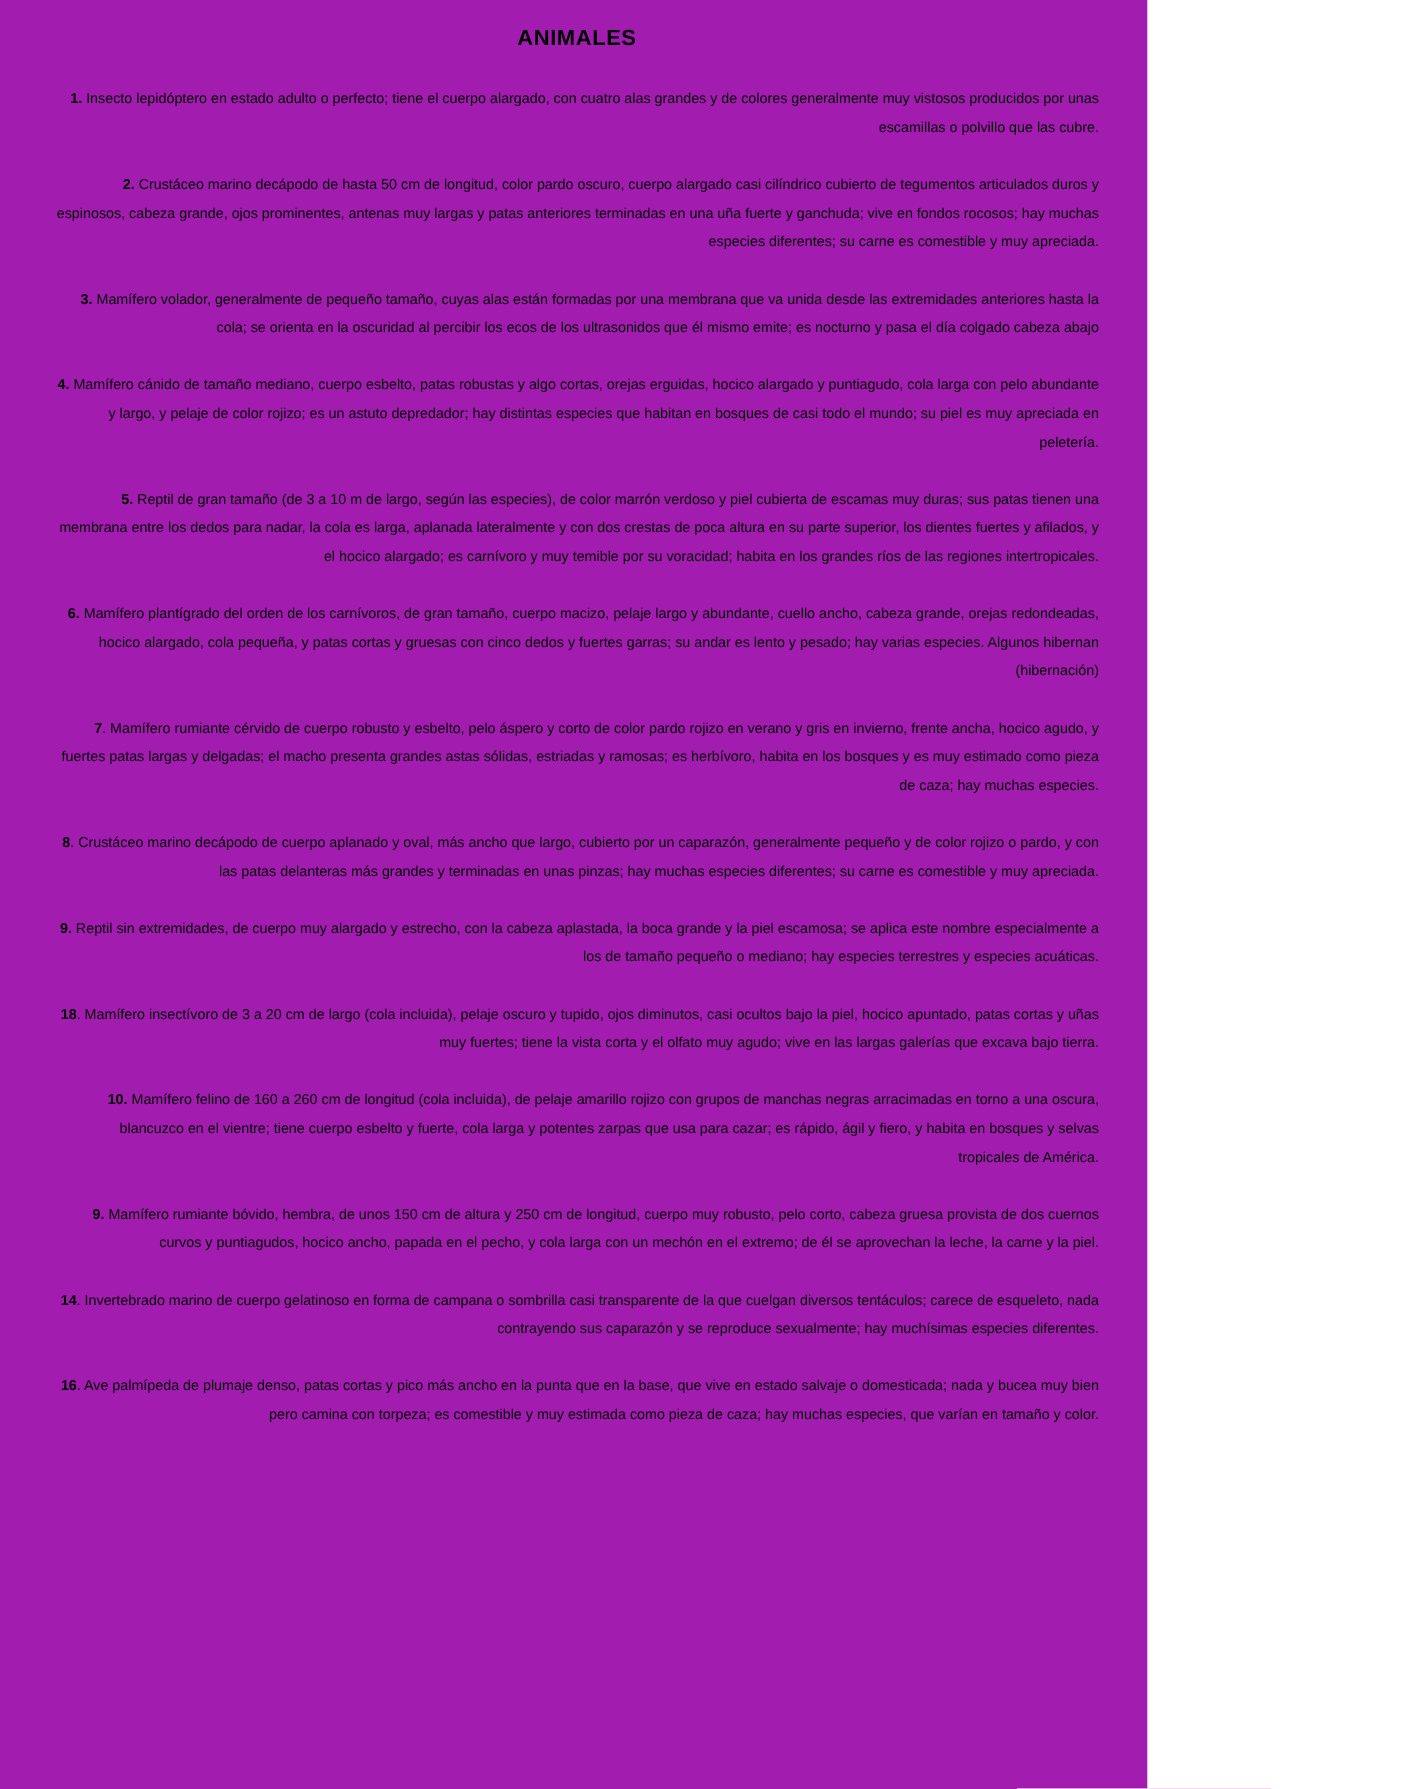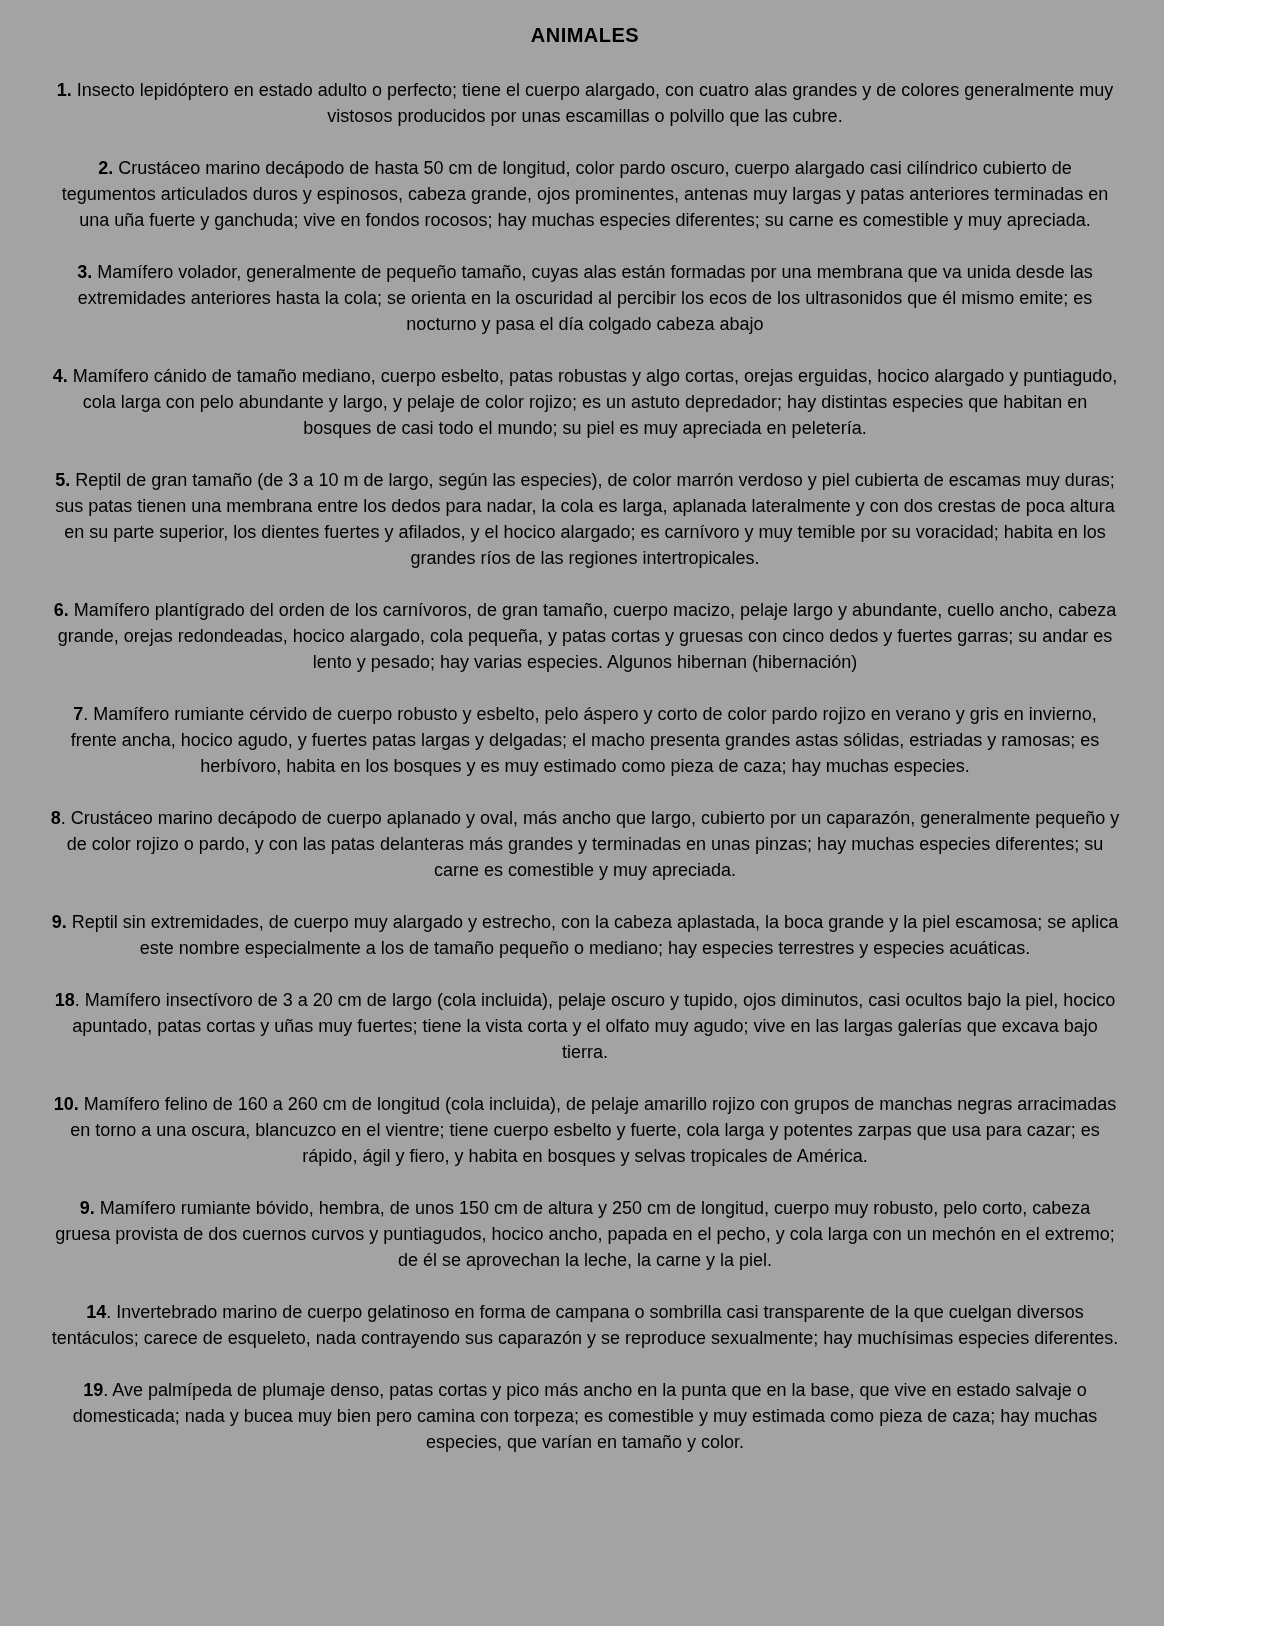--- a/index.html
+++ b/index.html
@@ -1,40 +1,40 @@
 <!DOCTYPE html>
 <html><head>
 <meta charset="utf-8">
 <style>
   html, body {
     margin: 0;
     padding: 0;
     background: #ffffff;
   }
   .page {
-    width: 1164px;
+    width: 1043px;
     min-height: 1626px;
     box-sizing: border-box;
     padding: 20px 44px 30px 50px;
-    background: #a3a3a3;
+    background: #a21caf;
     color: #000000;
     font-family: "Liberation Sans", "DejaVu Sans", sans-serif;
   }
   .doc-title {
     text-align: center;
     font-weight: bold;
     font-size: 20px;
     margin: 4px 0 30px 0;
     letter-spacing: 0.5px;
   }
   .item {
-    font-size: 18px;
+    font-size: 13px;
     line-height: 26px;
     margin: 0 0 26px 0;
-    text-align: center;
+    text-align: right;
   }
   .item b {
     font-weight: bold;
   }
 </style>
 </head>
 <body>
 
 <div class="page">
   <h1 class="doc-title">ANIMALES</h1>
@@ -45,14 +45,14 @@
   <p class="item"><b>4.</b><span> Mamífero cánido de tamaño mediano, cuerpo esbelto, patas robustas y algo cortas, orejas erguidas, hocico alargado y puntiagudo, cola larga con pelo abundante y largo, y pelaje de color rojizo; es un astuto depredador; hay distintas especies que habitan en bosques de casi todo el mundo; su piel es muy apreciada en peletería.</span></p>
   <p class="item"><b>5.</b><span> Reptil de gran tamaño (de 3 a 10 m de largo, según las especies), de color marrón verdoso y piel cubierta de escamas muy duras; sus patas tienen una membrana entre los dedos para nadar, la cola es larga, aplanada lateralmente y con dos crestas de poca altura en su parte superior, los dientes fuertes y afilados, y el hocico alargado; es carnívoro y muy temible por su voracidad; habita en los grandes ríos de las regiones intertropicales.</span></p>
   <p class="item"><b>6.</b><span> Mamífero plantígrado del orden de los carnívoros, de gran tamaño, cuerpo macizo, pelaje largo y abundante, cuello ancho, cabeza grande, orejas redondeadas, hocico alargado, cola pequeña, y patas cortas y gruesas con cinco dedos y fuertes garras; su andar es lento y pesado; hay varias especies. Algunos hibernan (hibernación)</span></p>
   <p class="item"><b>7</b><span>. Mamífero rumiante cérvido de cuerpo robusto y esbelto, pelo áspero y corto de color pardo rojizo en verano y gris en invierno, frente ancha, hocico agudo, y fuertes patas largas y delgadas; el macho presenta grandes astas sólidas, estriadas y ramosas; es herbívoro, habita en los bosques y es muy estimado como pieza de caza; hay muchas especies.</span></p>
   <p class="item"><b>8</b><span>. Crustáceo marino decápodo de cuerpo aplanado y oval, más ancho que largo, cubierto por un caparazón, generalmente pequeño y de color rojizo o pardo, y con las patas delanteras más grandes y terminadas en unas pinzas; hay muchas especies diferentes; su carne es comestible y muy apreciada.</span></p>
   <p class="item"><b>9.</b><span> Reptil sin extremidades, de cuerpo muy alargado y estrecho, con la cabeza aplastada, la boca grande y la piel escamosa; se aplica este nombre especialmente a los de tamaño pequeño o mediano; hay especies terrestres y especies acuáticas.</span></p>
   <p class="item"><b>18</b><span>. Mamífero insectívoro de 3 a 20 cm de largo (cola incluida), pelaje oscuro y tupido, ojos diminutos, casi ocultos bajo la piel, hocico apuntado, patas cortas y uñas muy fuertes; tiene la vista corta y el olfato muy agudo; vive en las largas galerías que excava bajo tierra.</span></p>
   <p class="item"><b>10.</b><span> Mamífero felino de 160 a 260 cm de longitud (cola incluida), de pelaje amarillo rojizo con grupos de manchas negras arracimadas en torno a una oscura, blancuzco en el vientre; tiene cuerpo esbelto y fuerte, cola larga y potentes zarpas que usa para cazar; es rápido, ágil y fiero, y habita en bosques y selvas tropicales de América.</span></p>
   <p class="item"><b>9.</b><span> Mamífero rumiante bóvido, hembra, de unos 150 cm de altura y 250 cm de longitud, cuerpo muy robusto, pelo corto, cabeza gruesa provista de dos cuernos curvos y puntiagudos, hocico ancho, papada en el pecho, y cola larga con un mechón en el extremo; de él se aprovechan la leche, la carne y la piel.</span></p>
   <p class="item"><b>14</b><span>. Invertebrado marino de cuerpo gelatinoso en forma de campana o sombrilla casi transparente de la que cuelgan diversos tentáculos; carece de esqueleto, nada contrayendo sus caparazón y se reproduce sexualmente; hay muchísimas especies diferentes.</span></p>
-  <p class="item"><b>19</b><span>. Ave palmípeda de plumaje denso, patas cortas y pico más ancho en la punta que en la base, que vive en estado salvaje o domesticada; nada y bucea muy bien pero camina con torpeza; es comestible y muy estimada como pieza de caza; hay muchas especies, que varían en tamaño y color.</span></p>
+  <p class="item"><b>16</b><span>. Ave palmípeda de plumaje denso, patas cortas y pico más ancho en la punta que en la base, que vive en estado salvaje o domesticada; nada y bucea muy bien pero camina con torpeza; es comestible y muy estimada como pieza de caza; hay muchas especies, que varían en tamaño y color.</span></p>
 </div>
 
 </body></html>

